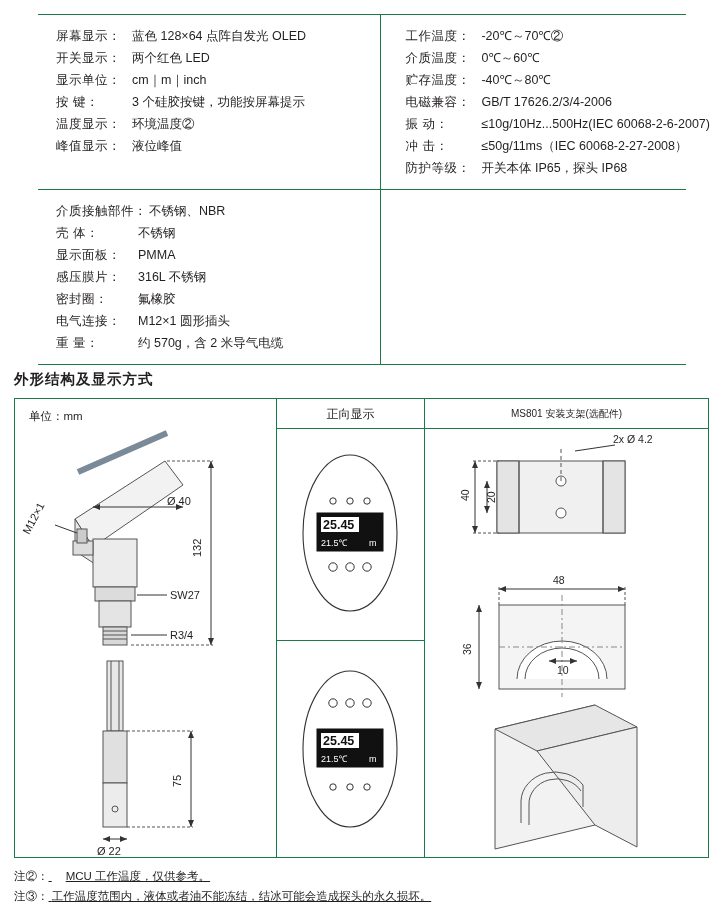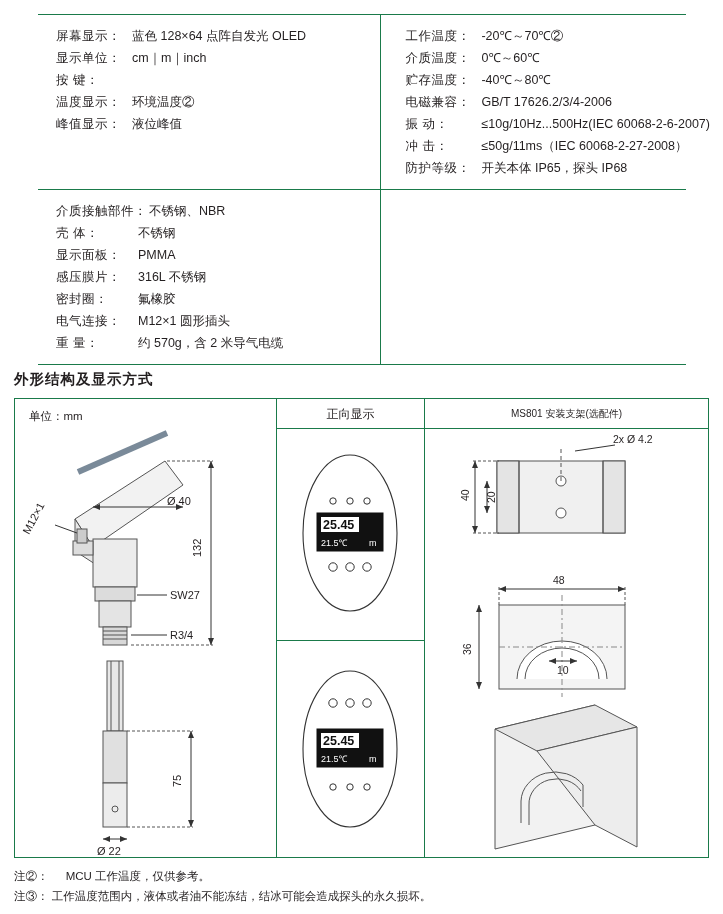--- a/index.html
+++ b/index.html
@@ -151,43 +151,48 @@
   svg { display: block; }
 
   
   .notes {
     position: absolute;
     left: 14px;
     top: 866px;
     font-size: 11.5px;
     line-height: 20px;
   }
-  .note-line { white-space: nowrap; }
+  .note-line { white-space: nowrap; text-decoration: underline; }
   .note-key { display: inline-block; min-width: 30px; }
   .note-indent { padding-left: 14px; }
 </style>
 </head>
 <body>
 
 <div class="page">
 
   <div class="spec-table">
 
     <div class="spec-row top">
       <div class="spec-cell left">
         <div class="spec-line">
           <span class="spec-label">屏幕显示：</span>
           <span class="spec-value">蓝色 128×64 点阵自发光 OLED</span>
         </div>
         <div class="spec-line">
+          <span class="spec-label">开关显示：</span>
+          <span class="spec-value">两个红色 LED</span>
+        </div>
+        <div class="spec-line">
           <span class="spec-label">显示单位：</span>
           <span class="spec-value">cm｜m｜inch</span>
         </div>
         <div class="spec-line">
           <span class="spec-label">按    键：</span>
+          <span class="spec-value">3 个硅胶按键，功能按屏幕提示</span>
         </div>
         <div class="spec-line">
           <span class="spec-label">温度显示：</span>
           <span class="spec-value">环境温度②</span>
         </div>
         <div class="spec-line">
           <span class="spec-label">峰值显示：</span>
           <span class="spec-value">液位峰值</span>
         </div>
       </div>

